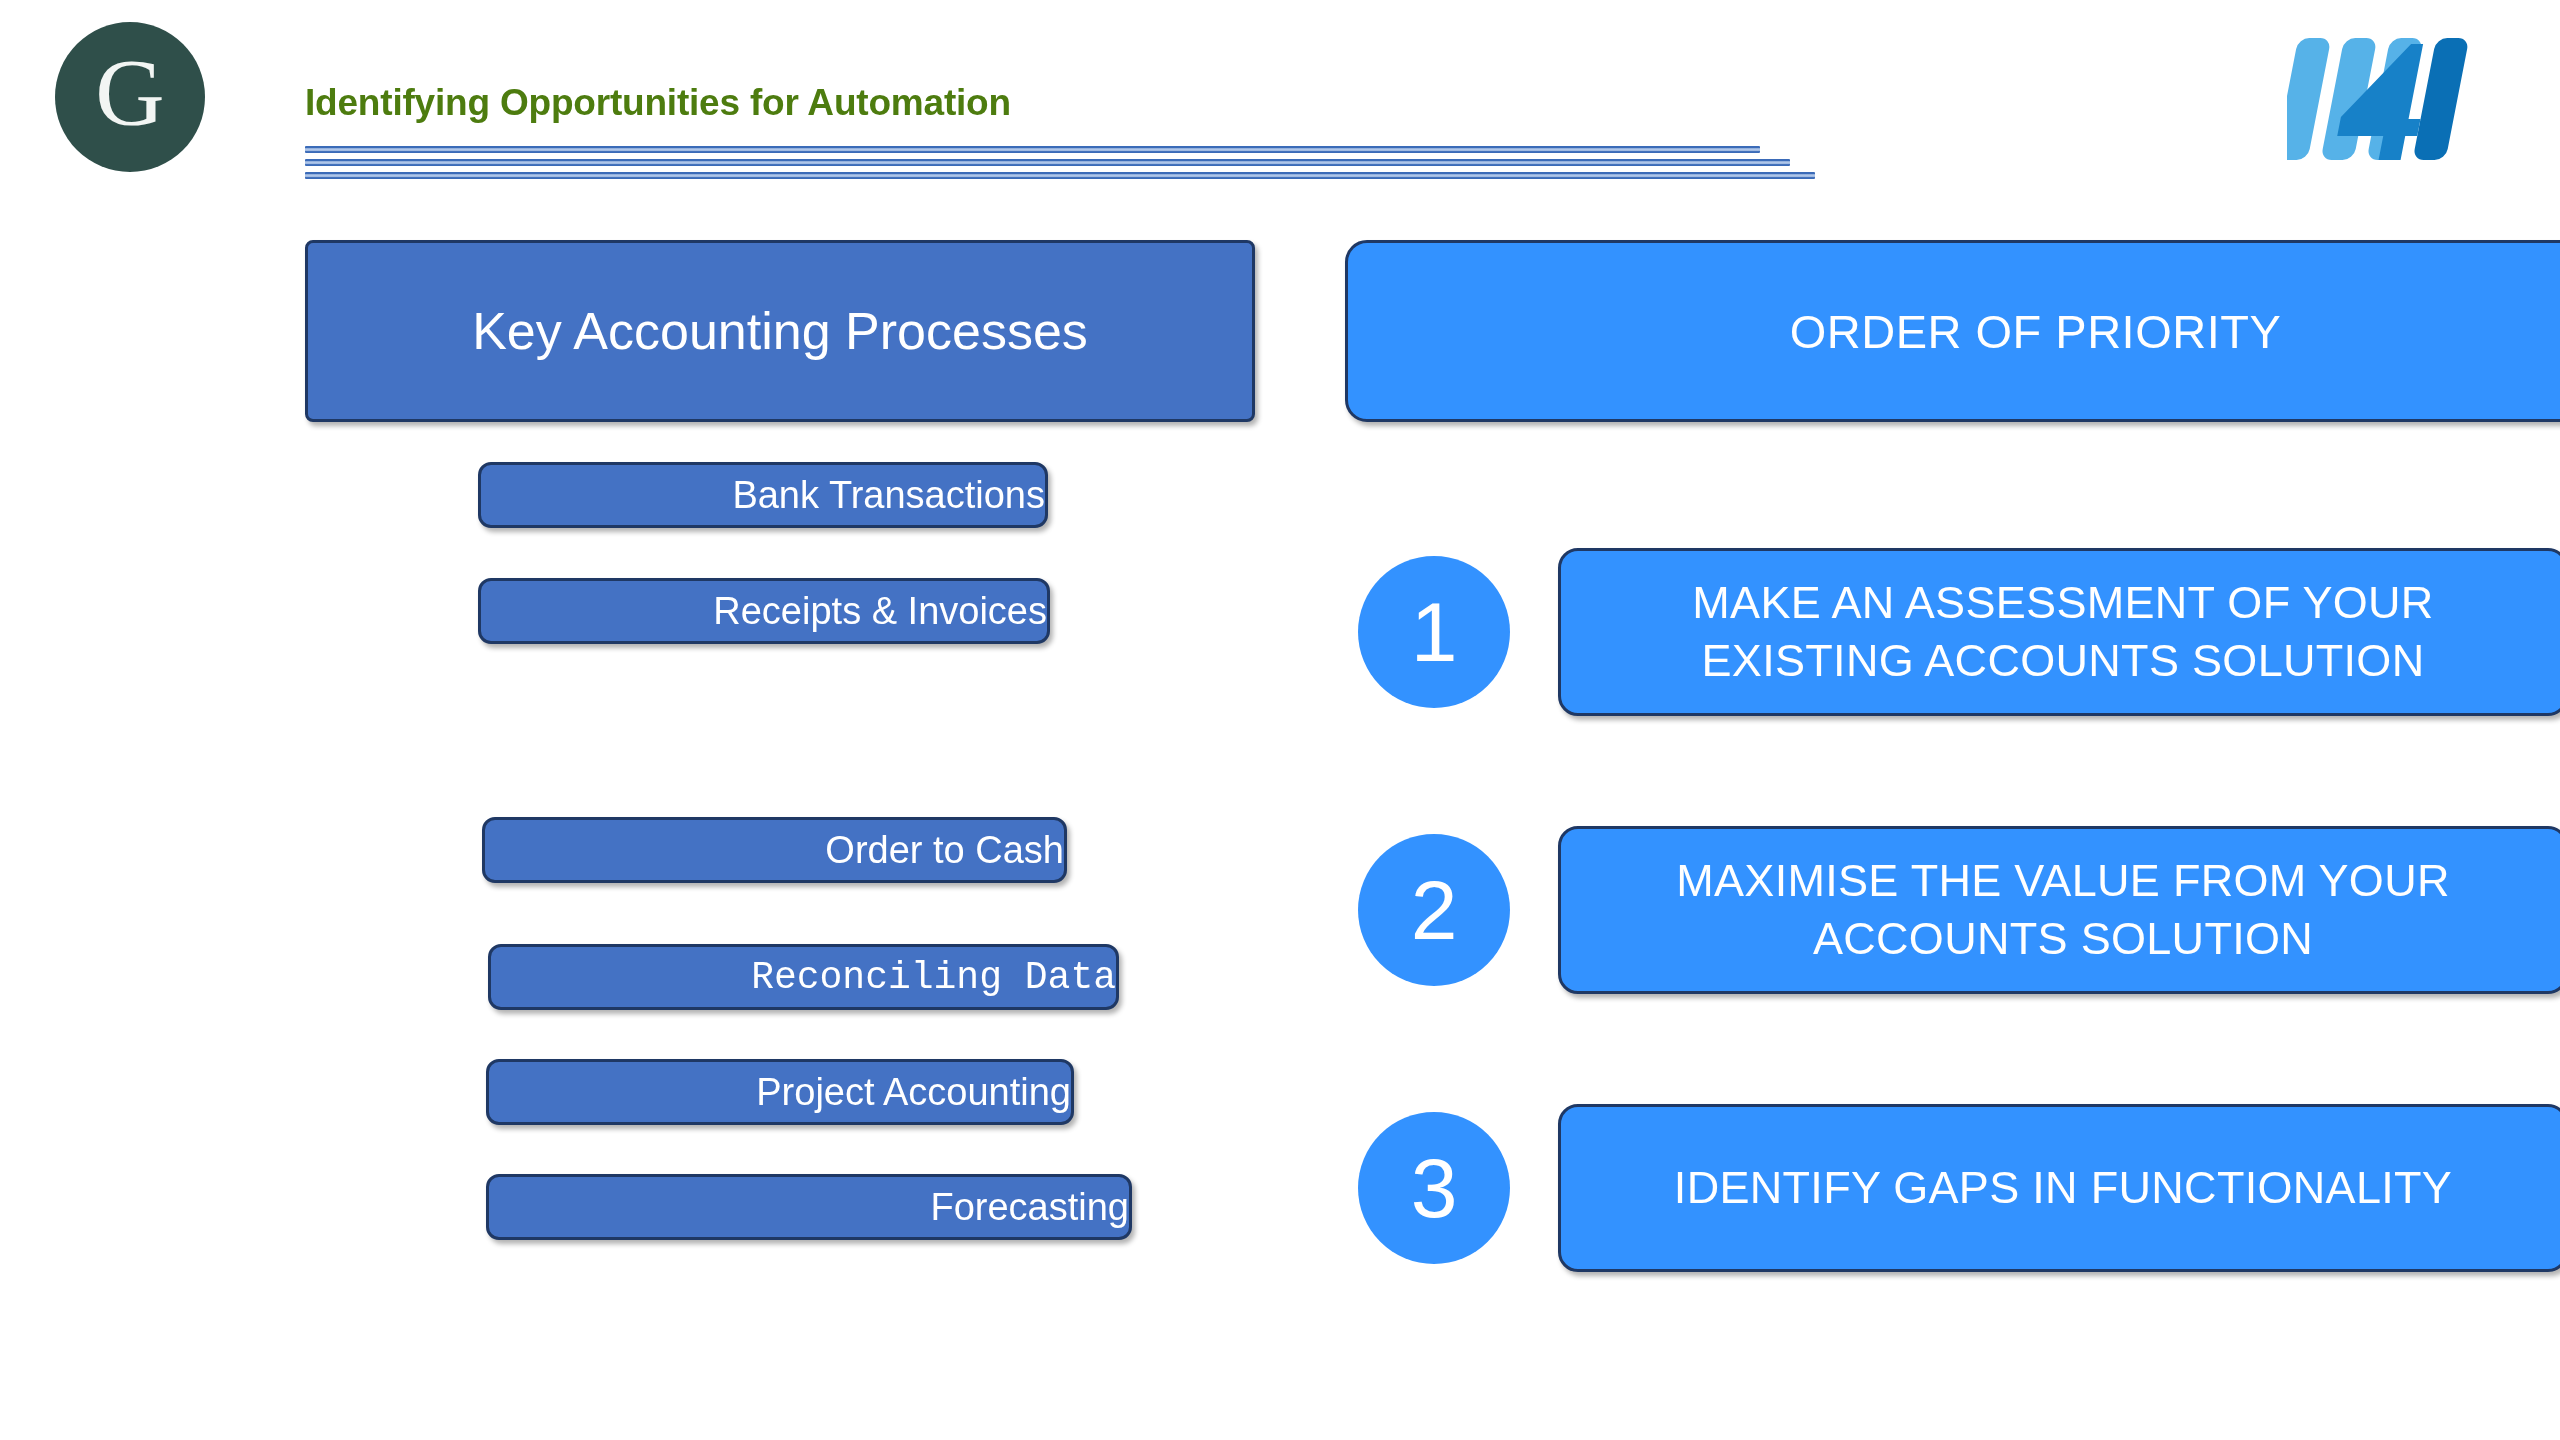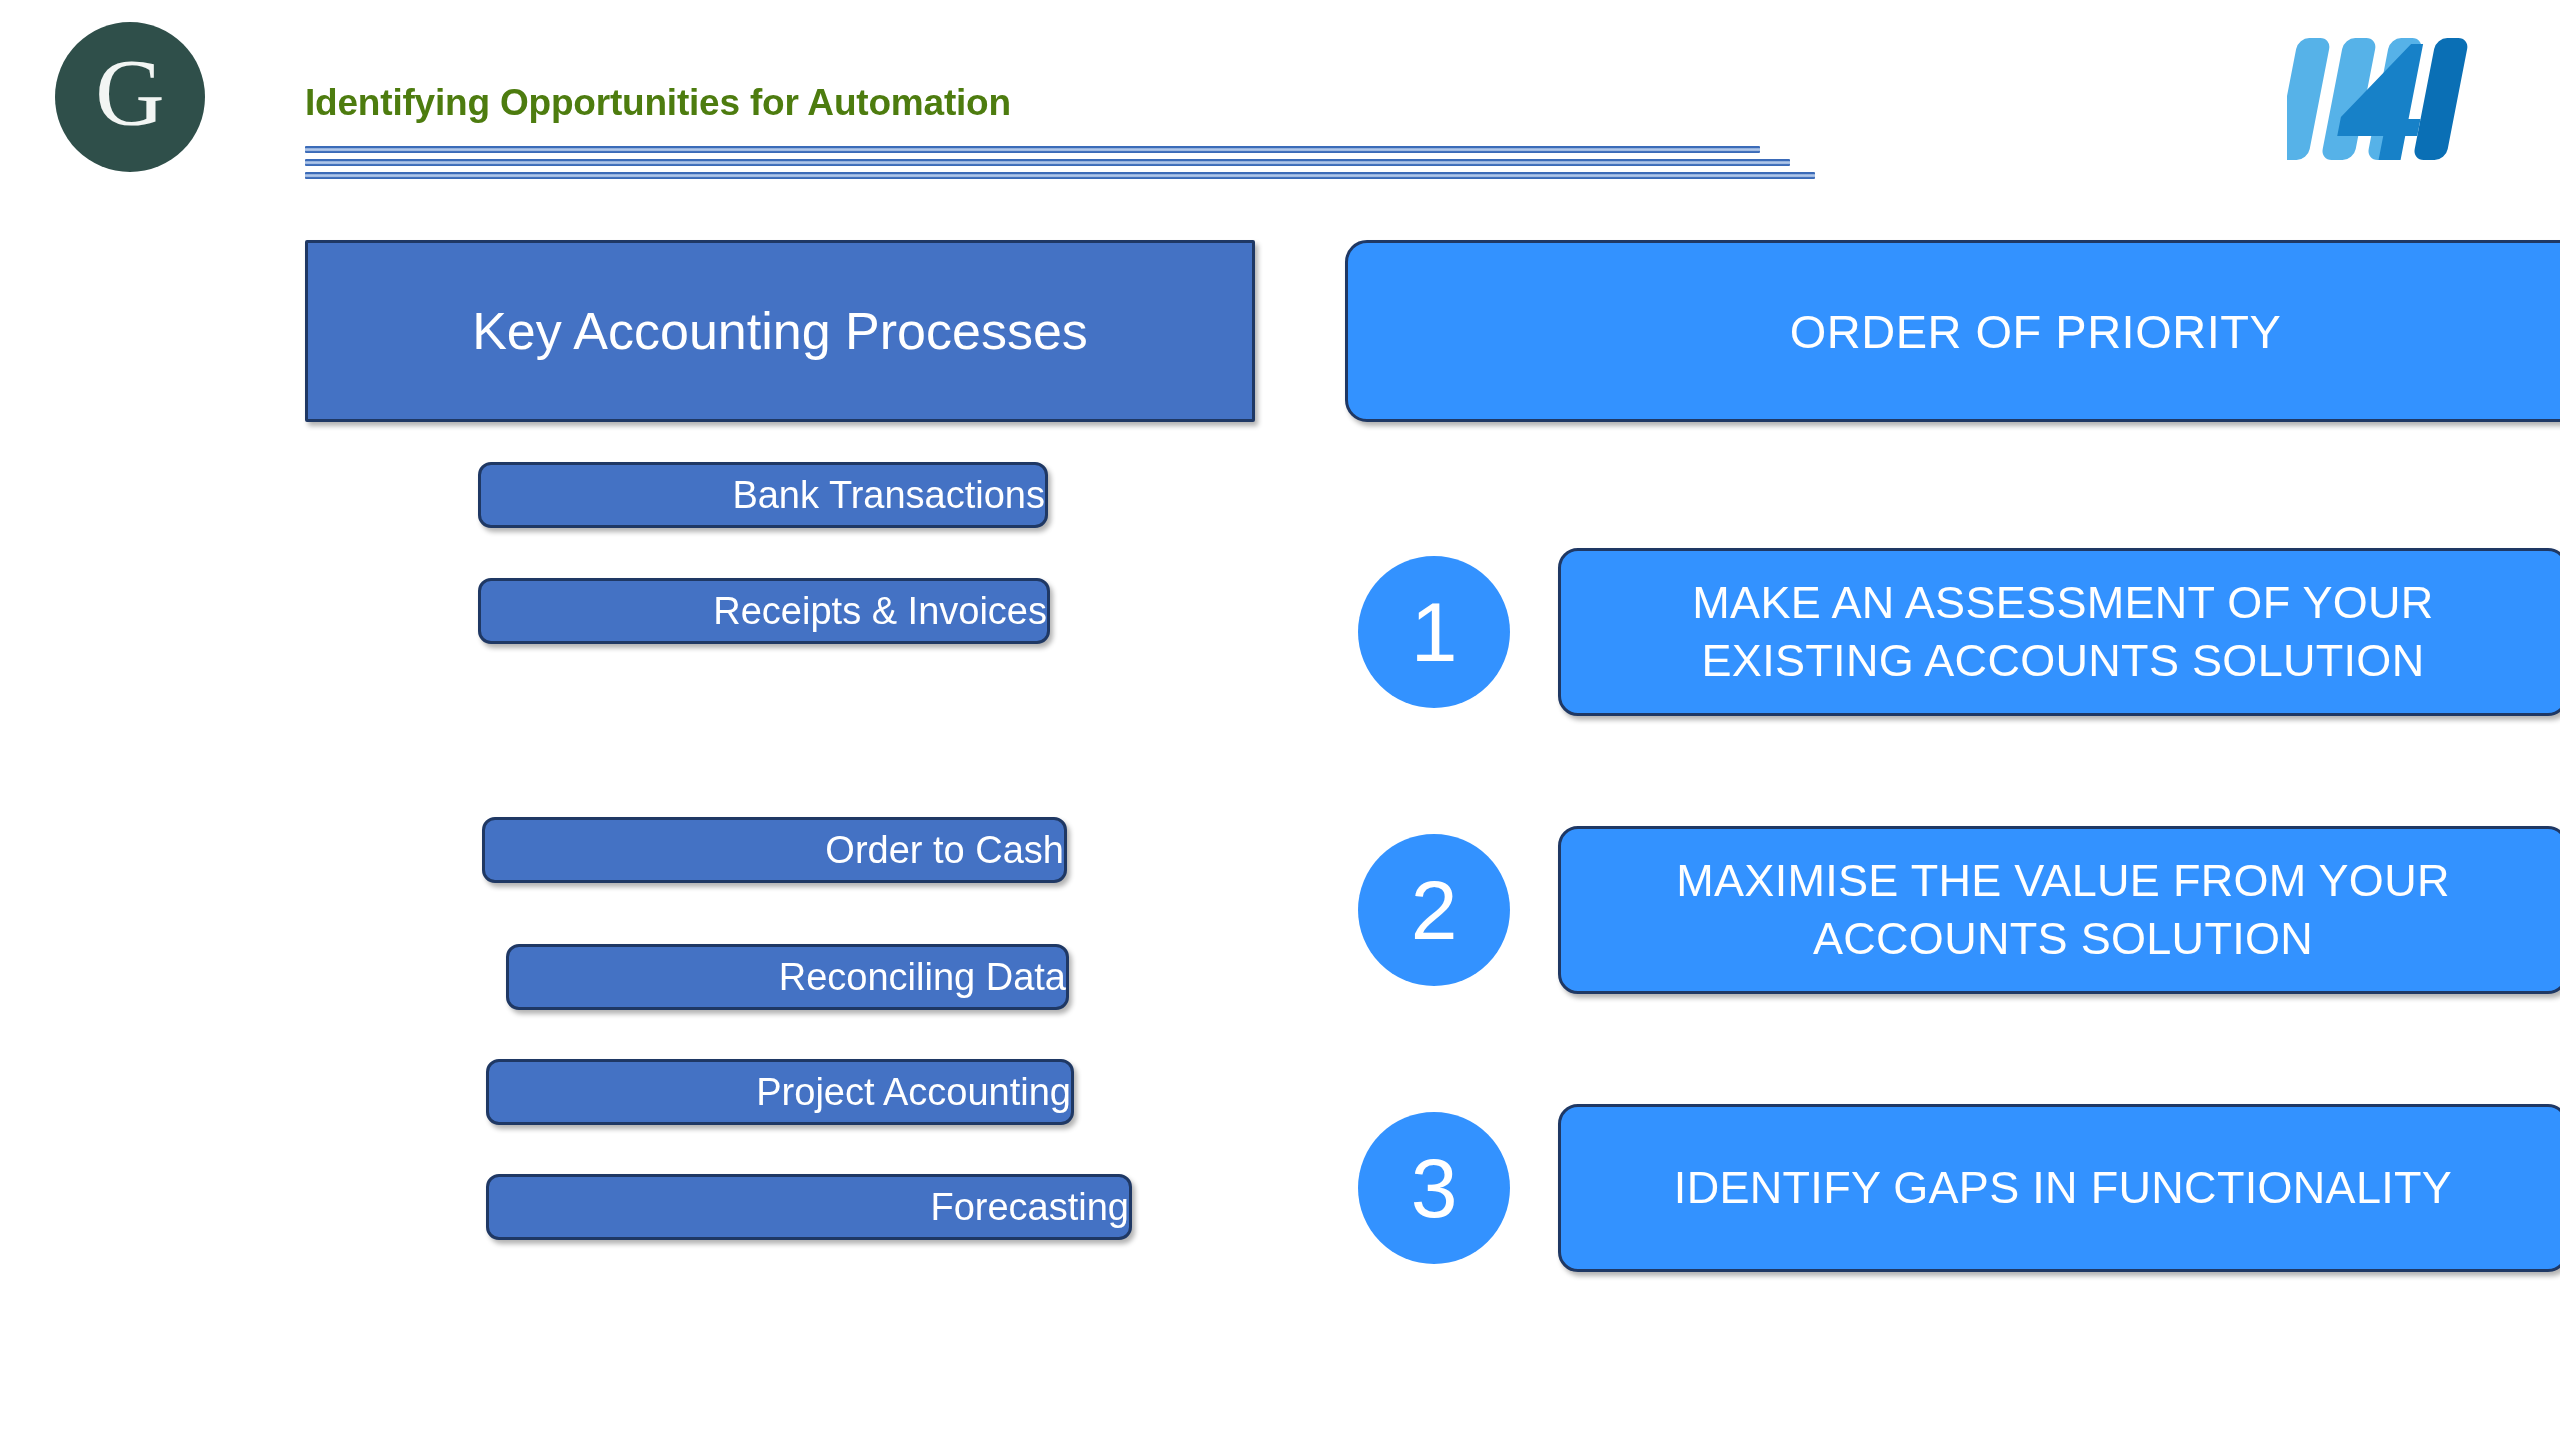--- a/index.html
+++ b/index.html
@@ -92,21 +92,21 @@
 
   #key-processes-header {
     position: absolute;
     left: 305px;
     top: 240px;
     width: 950px;
     height: 182px;
     box-sizing: border-box;
     background: #4472C4;
     border: 3px solid #1F3864;
-    border-radius: 2px;
+    border-radius: 8px;
     display: flex;
     align-items: center;
     justify-content: center;
     color: #ffffff;
     font-size: 52px;
     box-shadow: 3px 4px 5px rgba(0,0,0,0.30);
   }
 
   .process-pill {
     position: absolute;
@@ -239,21 +239,21 @@
 
   <div class="process-pill" style="left:478px; top:578px; width:572px;">
     <span>Receipts &amp; Invoices</span>
   </div>
 
 
   <div class="process-pill" style="left:482px; top:817px; width:585px;">
     <span>Order to Cash</span>
   </div>
 
-  <div class="process-pill" style="left:506px; top:944px; width:563px;">
+  <div class="process-pill" style="left:488px; top:944px; width:631px;font-family:Liberation Mono, monospace;">
     <span>Reconciling Data</span>
   </div>
 
   <div class="process-pill" style="left:486px; top:1059px; width:588px;">
     <span>Project Accounting</span>
   </div>
 
   <div class="process-pill" style="left:486px; top:1174px; width:646px;">
     <span>Forecasting</span>
   </div>

